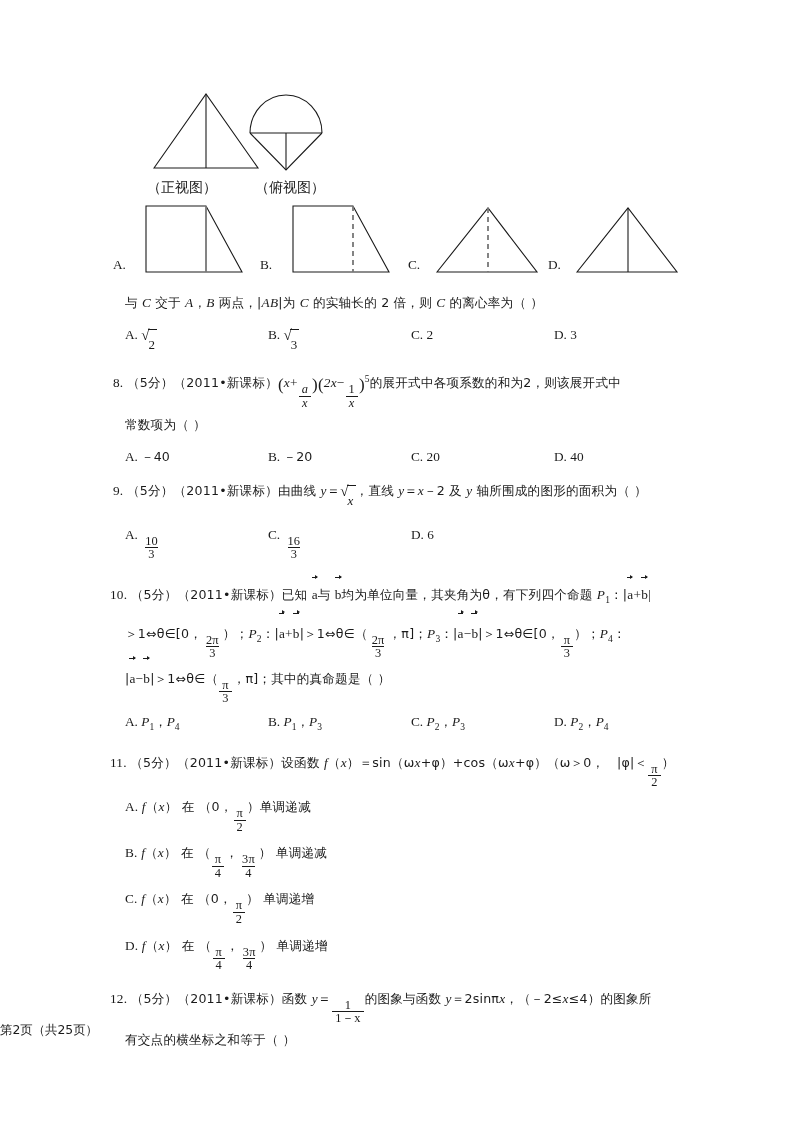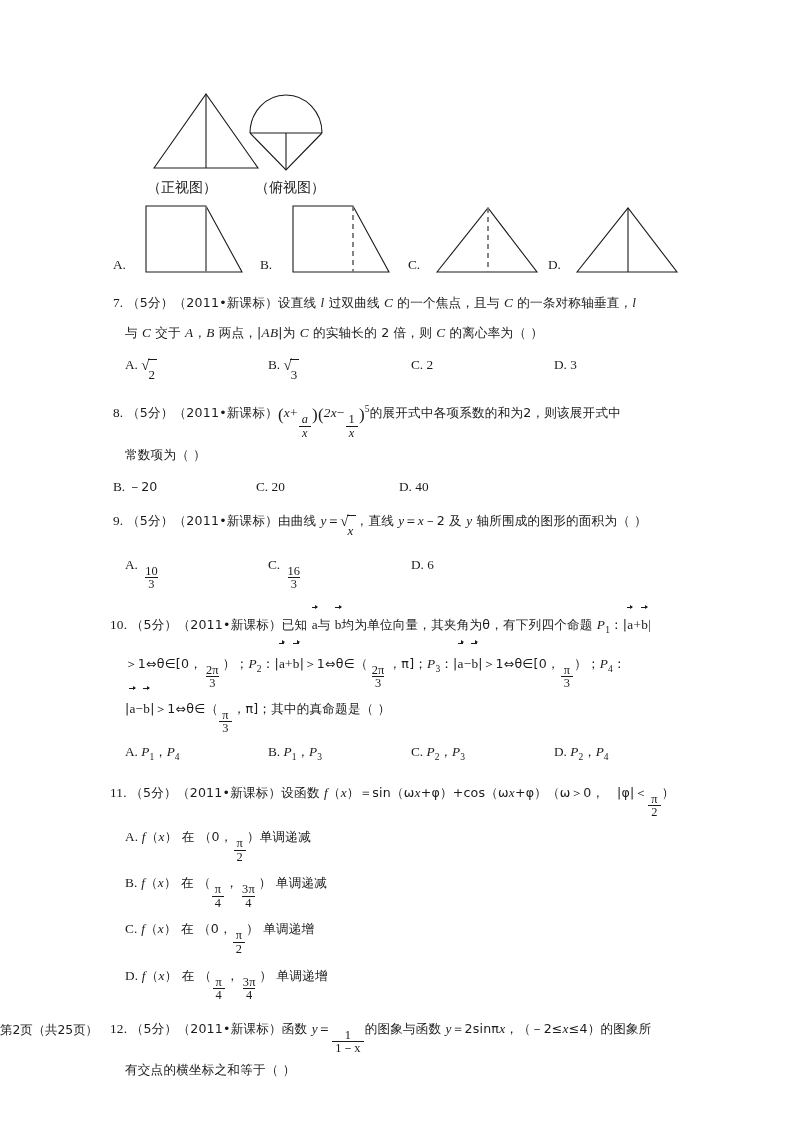--- a/index.html
+++ b/index.html
@@ -173,24 +173,20 @@
     <div class="optfig-letter" style="left:0px; top:57px;">D.</div>
     <svg width="120" height="75" style="position:absolute;left:25px;top:4px;">
       <polygon points="4,68 55,4 104,68" fill="none" stroke="#1a1a1a" stroke-width="1.1"></polygon>
       <line x1="55" y1="4" x2="55" y2="68" stroke="#1a1a1a" stroke-width="1.1"></line>
     </svg>
   </div>
 
   <div class="content" style="top:288px;">
 
     <div>
-      <div class="qline">
-        <span class="qnum">7.</span>
-        <span class="cn">（5分）</span><span class="cn">（2011•新课标）</span><span class="cn">设直线 </span><span class="it">l</span><span class="cn"> 过双曲线 </span><span class="it">C</span><span class="cn"> 的一个焦点，且与 </span><span class="it">C</span><span class="cn"> 的一条对称轴垂直，</span><span class="it">l</span>
-      </div>
       <div class="qline opt-ind">
         <span class="cn">与 </span><span class="it">C</span><span class="cn"> 交于 </span><span class="it">A</span><span class="cn">，</span><span class="it">B</span><span class="cn"> 两点，|</span><span class="it">AB</span><span class="cn">|为 </span><span class="it">C</span><span class="cn"> 的实轴长的 2 倍，则 </span><span class="it">C</span><span class="cn"> 的离心率为（        ）</span>
       </div>
       <div class="opts">
         <div class="opt-ind">
           <span>A.</span>
           <span class="sqrt">
               <span class="rad">√</span>
               <span class="rand">2</span>
             </span>
@@ -221,20 +217,24 @@
             <span class="de it">x</span>
           </span><span class="paren-big">)</span><span class="paren-big">(</span><span class="it">2x</span><span>−</span><span class="frac">
             <span class="nu">1</span>
             <span class="de it">x</span>
           </span><span class="paren-big">)</span><span class="sup">5</span><span class="cn">的展开式中各项系数的和为2，则该展开式中</span>
       </div>
       <div class="qline opt-ind">
         <span class="cn">常数项为（        ）</span>
       </div>
       <div class="opts">
+        <div class="opt-ind">
+          <span>A.</span>
+          <span class="cn">－40</span>
+        </div>
         <div>
           <span>B.</span>
           <span class="cn">－20</span>
         </div>
         <div>
           <span>C.</span>
           <span>20</span>
         </div>
         <div>
           <span>D.</span>

